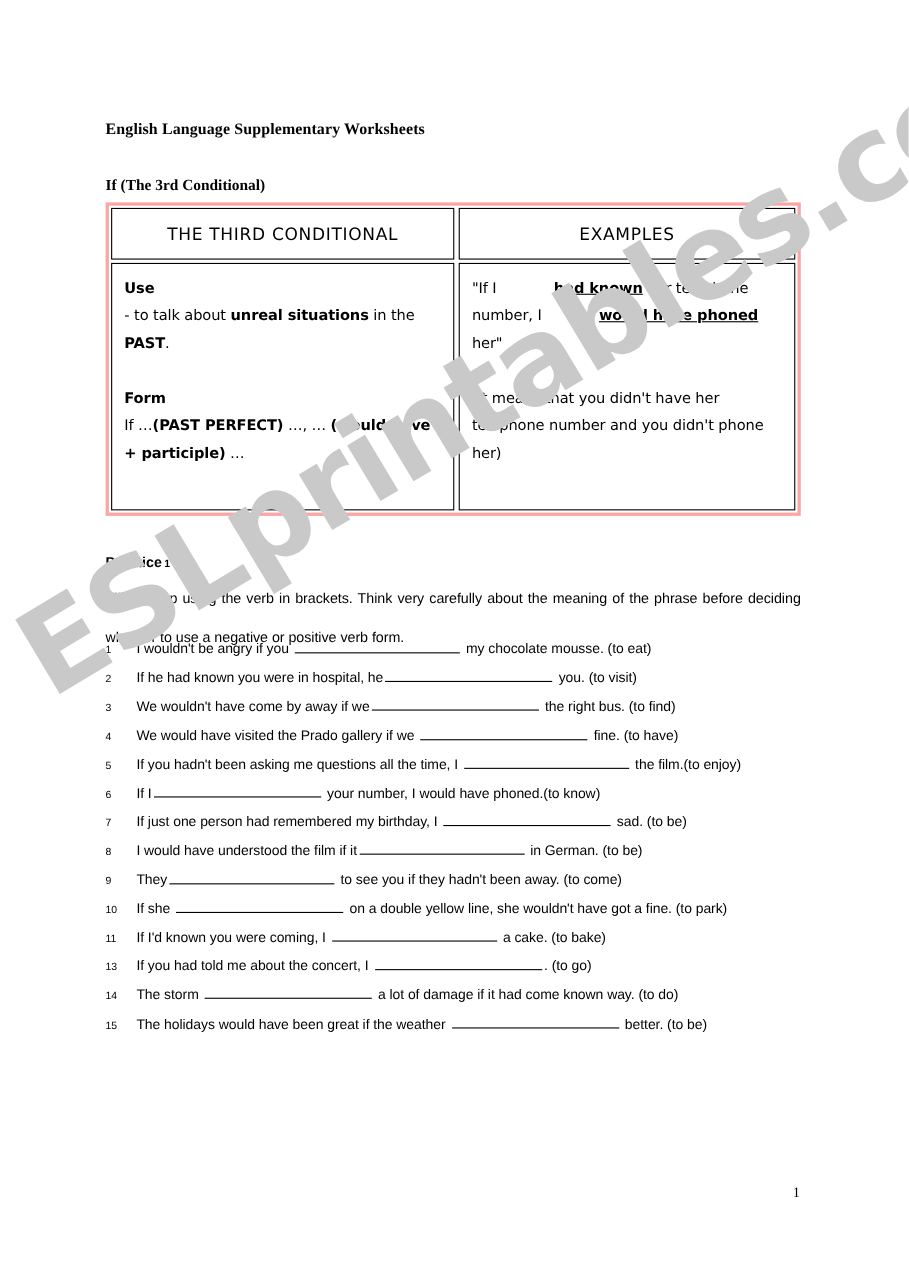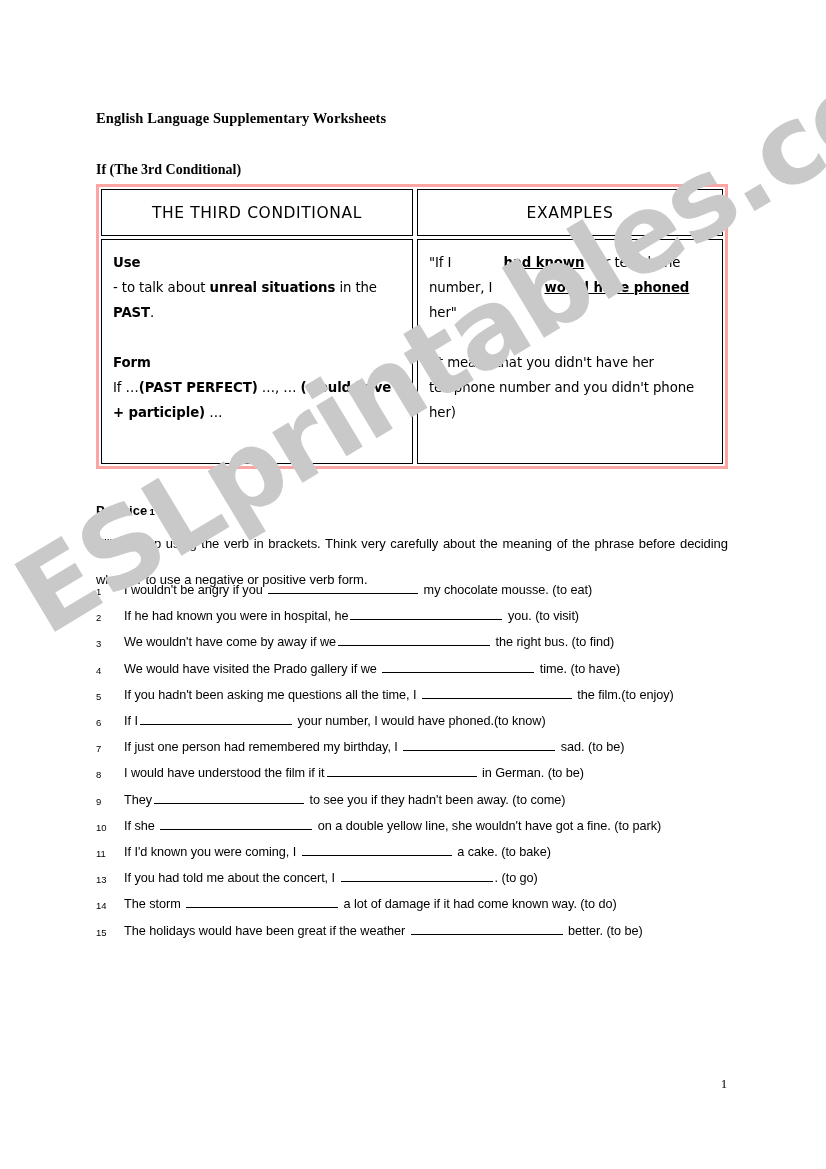--- a/index.html
+++ b/index.html
@@ -253,21 +253,21 @@
         <div class="q">
           <span class="qn">2</span>
           <span class="qt"><span>If he had known you were in hospital, he</span><span class="blank" style="width: 152px;"></span><span> you. (to visit)</span></span>
         </div>
         <div class="q">
           <span class="qn">3</span>
           <span class="qt"><span>We wouldn't have come by away if we</span><span class="blank" style="width: 152px;"></span><span> the right bus. (to find)</span></span>
         </div>
         <div class="q">
           <span class="qn">4</span>
-          <span class="qt"><span>We would have visited the Prado gallery if we </span><span class="blank" style="width: 152px;"></span><span> time. (to have)</span></span>
+          <span class="qt"><span>We would have visited the Prado gallery if we </span><span class="blank" style="width: 152px;"></span><span> fine. (to have)</span></span>
         </div>
         <div class="q">
           <span class="qn">5</span>
           <span class="qt"><span>If you hadn't been asking me questions all the time, I </span><span class="blank" style="width: 150px;"></span><span> the film.(to enjoy)</span></span>
         </div>
         <div class="q">
           <span class="qn">6</span>
           <span class="qt"><span>If I</span><span class="blank" style="width: 152px;"></span><span> your number, I would have phoned.(to know)</span></span>
         </div>
         <div class="q">

